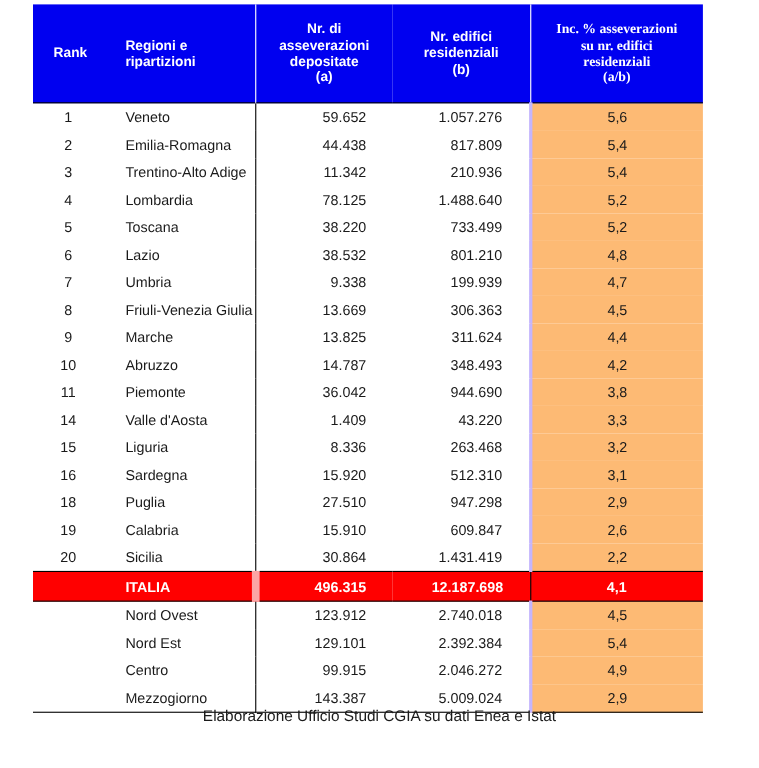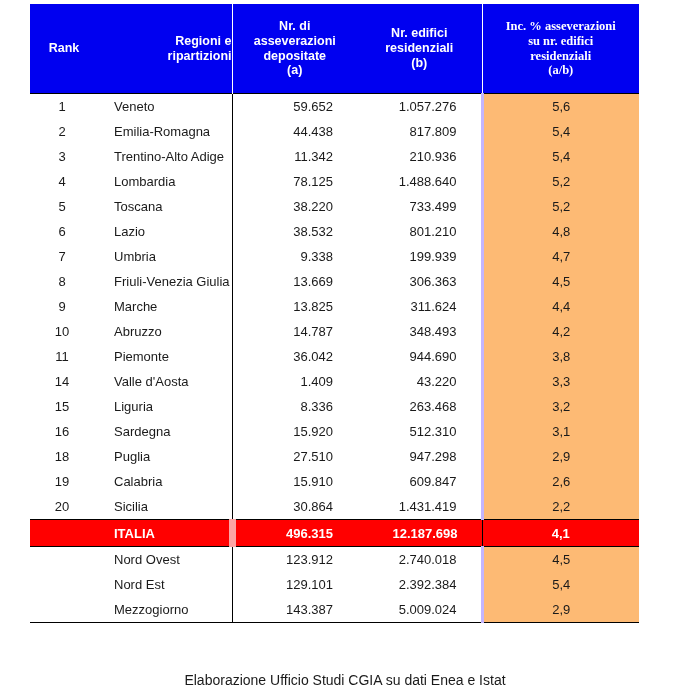--- a/index.html
+++ b/index.html
@@ -42,21 +42,21 @@
     font-weight: bold;
     font-size: 12.5px;
     line-height: 1.18;
     padding: 0;
     height: 89px;
     vertical-align: middle;
     text-align: center;
     border: none;
   }
   thead th.th-rank   { text-align: center; padding-right: 2px; }
-  thead th.th-region { text-align: right; padding-left: 14px; }
+  thead th.th-region { text-align: left; padding-left: 14px; }
   thead th.th-a      { border-left: 1px solid #ffffff; margin-top: 32px; }
   thead th.th-pct    { border-left: 1px solid #ffffff; padding-left: 4px; padding-right: 4px; font-family: Liberation Serif, serif; }
 
   tbody td {
     height: 25px;
     padding: 0;
     font-size: 13px;
     border: none;
     background: #ffffff;
     color: #1a1a1a;
@@ -83,21 +83,21 @@
 
   tbody tr.last-row td { border-bottom: 1px solid #000000; }
 
   
   td.pct { border-left: 1px solid #000000; }
   thead th.th-pct { border-left: 1px solid #ffffff; }
 
   .footnote {
     position: absolute;
     left: 0;
-    top: 672px;
+    top: 642px;
     width: 690px;
     text-align: center;
     font-size: 14px;
     color: #1a1a1a;
   }
 </style>
 </head>
 <body>
 
 <div id="sheet">
@@ -270,20 +270,27 @@
           <td class="num-b">2.740.018</td>
           <td class="pct">4,5</td>
         </tr>
         <tr>
           <td class="rank"></td>
           <td class="region">Nord Est</td>
           <td class="num-a">129.101</td>
           <td class="num-b">2.392.384</td>
           <td class="pct">5,4</td>
         </tr>
+        <tr>
+          <td class="rank"></td>
+          <td class="region">Centro</td>
+          <td class="num-a">99.915</td>
+          <td class="num-b">2.046.272</td>
+          <td class="pct">4,9</td>
+        </tr>
         <tr class="last-row">
           <td class="rank"></td>
           <td class="region">Mezzogiorno</td>
           <td class="num-a">143.387</td>
           <td class="num-b">5.009.024</td>
           <td class="pct">2,9</td>
         </tr>
       </tbody>
   </table>
 

